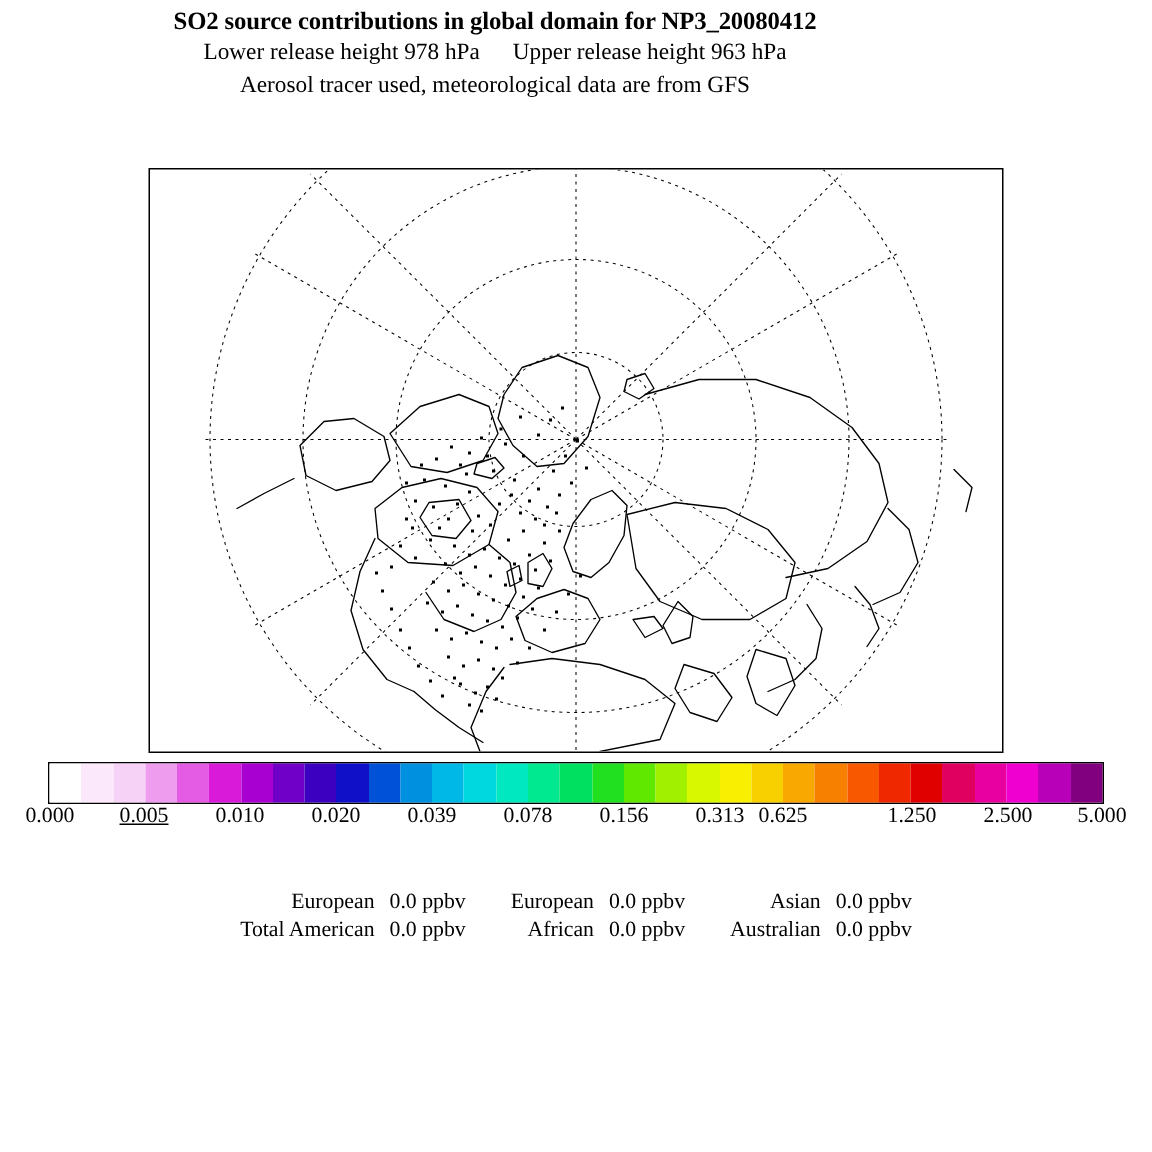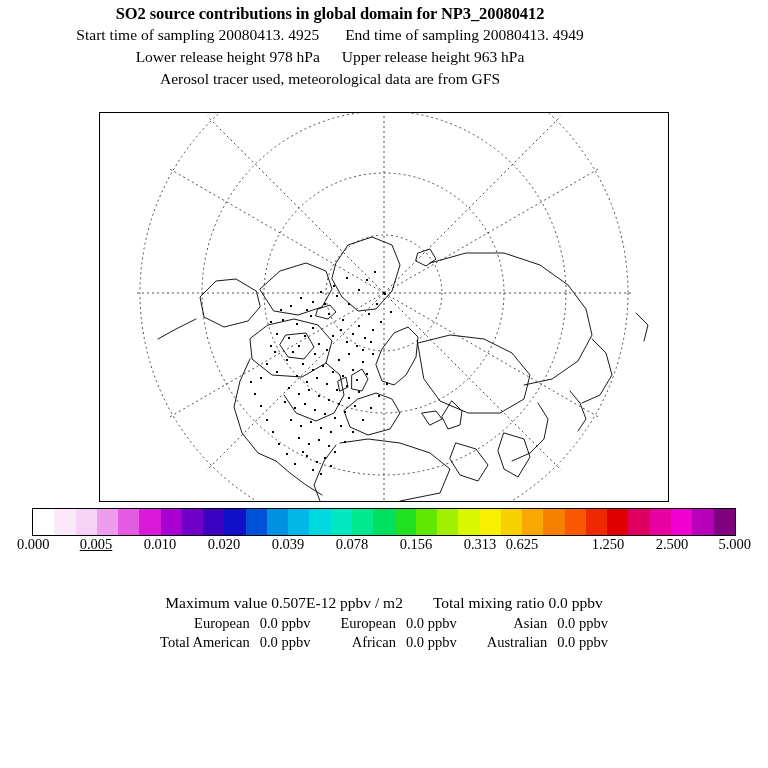--- a/index.html
+++ b/index.html
@@ -120,23 +120,20 @@
   .stat-table td.val { text-align: left; padding-right: 30px; }
   .stat-table td.val.last { padding-right: 0; }
 </style>
 </head>
 <body>
 
 <div id="page">
 
   <div class="header">
     <div class="title">SO2 source contributions in global domain for NP3_20080412</div>
-    <div class="subline">
-      <span>Start time of sampling 20080413.  4925</span><span class="gapA"></span><span>End time of sampling 20080413.  4949</span>
-    </div>
     <div class="subline">
       <span>Lower release height  978 hPa</span><span class="gapB"></span><span>Upper release height  963 hPa</span>
     </div>
     <div class="subline">Aerosol tracer used, meteorological data are from GFS</div>
   </div>
 
   <div class="map-wrap">
     <svg width="568" height="388" viewBox="0 0 568 388">
 
       <g fill="none" stroke="#000000" stroke-width="0.7" stroke-dasharray="2,3">
@@ -381,23 +378,20 @@
       <span style="left: 352px;">0.078</span>
       <span style="left: 416px;">0.156</span>
       <span style="left: 480px;">0.313</span>
       <span style="left: 522px;">0.625</span>
       <span style="left: 608px;">1.250</span>
       <span style="left: 672px;">2.500</span>
       <span style="transform: translateX(-54%); left: 736px;">5.000</span>
     </div>
 
   <div class="stats">
-    <div class="stat-row1">
-      <span>Maximum value  0.507E-12 ppbv / m2</span><span class="gapC"></span><span>Total mixing ratio      0.0 ppbv</span>
-    </div>
     <table class="stat-table">
       <tbody>
         <tr>
           <td class="name">European</td>
           <td class="val">0.0 ppbv</td>
           <td class="name">European</td>
           <td class="val">0.0 ppbv</td>
           <td class="name">Asian</td>
           <td class="val last">0.0 ppbv</td>
         </tr>

